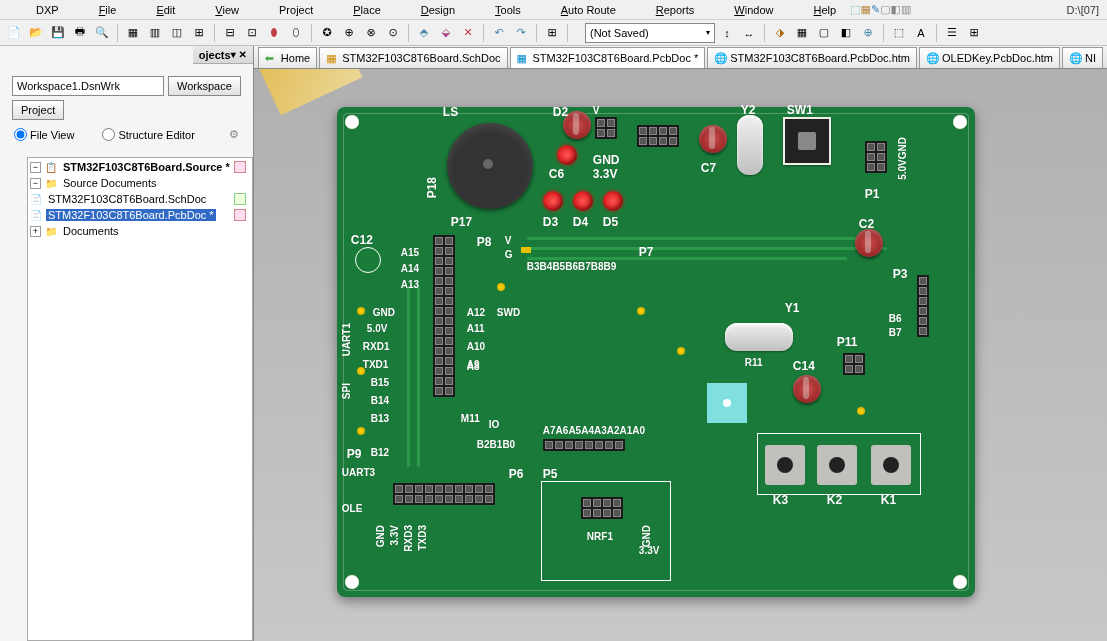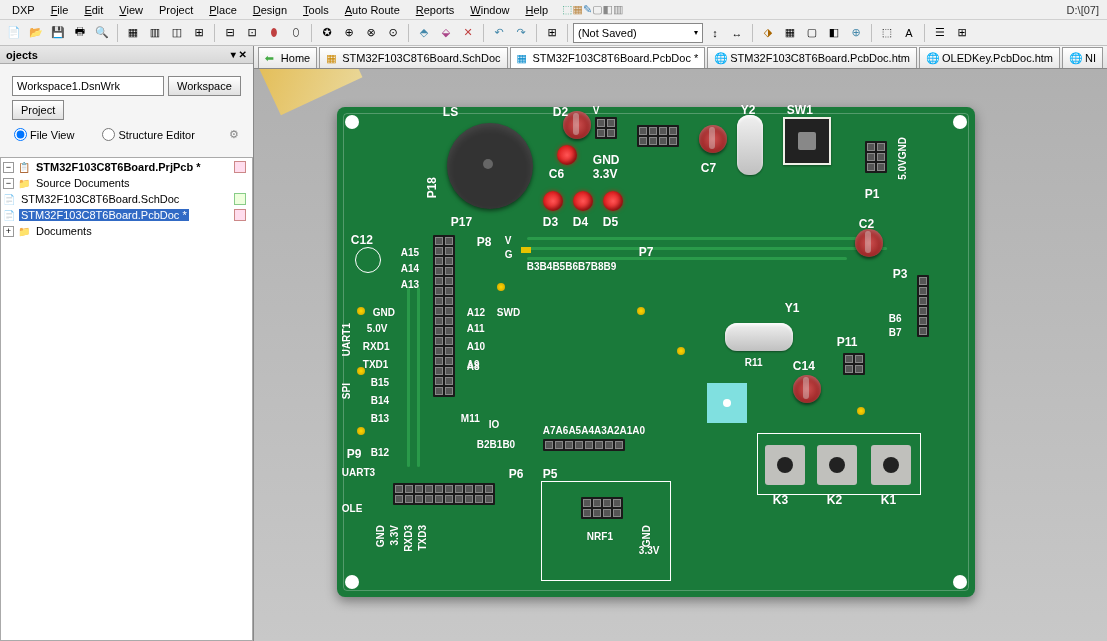--- a/index.html
+++ b/index.html
@@ -1,36 +1,36 @@
 <!DOCTYPE html>
 <html><head>
 <meta charset="utf-8">
 <style>
 * { margin: 0; padding: 0; box-sizing: border-box; font-family: Tahoma, sans-serif; font-size: 11px; }
 body { width: 1107px; height: 641px; overflow: hidden; background: #f0f0f0; display: flex; flex-direction: column; }
 
 
 .menubar { height: 20px; background: #f0f0f0; display: flex; align-items: center; padding: 0 4px; border-bottom: 1px solid #d0d0d0; }
-.menubar .item { padding: 2px 8px; cursor: pointer; }
+.menubar .item { padding: 2px 8px; cursor: pointer; margin-left: 24px; }
 .menubar .item u { text-decoration: underline; }
 .menubar .spacer { flex: 1; }
 .menubar .path { padding: 0 4px; color: #333; }
 
 
 .toolbar { height: 26px; background: #f0f0f0; display: flex; align-items: center; padding: 2px 4px; border-bottom: 1px solid #c0c0c0; gap: 2px; }
 .toolbar .btn { width: 20px; height: 20px; display: flex; align-items: center; justify-content: center; cursor: pointer; border-radius: 2px; }
 .toolbar .sep { width: 1px; height: 18px; background: #c0c0c0; margin: 0 3px; }
-.toolbar .dropdown { height: 20px; border: 1px solid #888; background: #fff; padding: 0 18px 0 4px; display: flex; align-items: center; position: relative; }
+.toolbar .dropdown { height: 20px; border: 1px solid #888; background: #fff; padding: 0 18px 0 4px; display: flex; align-items: center; position: relative; margin-left: 12px; }
 .toolbar .dropdown::after { content: "▾"; position: absolute; right: 4px; font-size: 8px; }
 
 
 .main { flex: 1; display: flex; overflow: hidden; }
 
 
-.panel { width: 297px; background: #f5f5f5; border-right: 1px solid #888; display: flex; flex-direction: column; }
+.panel { width: 297px; background: #f5f5f5; border-right: 1px solid #888; display: flex; flex-direction: column; align-items: flex-end; }
 .panel-header { height: 18px; background: linear-gradient(#e8e8e8,#d8d8d8); border-bottom: 1px solid #aaa; display: flex; align-items: center; padding: 0 6px; font-weight: bold; justify-content: space-between; }
 .panel-header .pin { font-size: 10px; cursor: pointer; }
 .panel-body { padding: 12px; }
 .panel-row { display: flex; gap: 4px; margin-bottom: 4px; }
 .panel-row input[type=text] { flex: 1; height: 20px; border: 1px solid #888; padding: 0 4px; background: #fff; }
 .panel-row .pbtn { height: 20px; padding: 0 8px; border: 1px solid #888; background: linear-gradient(#fff,#e0e0e0); cursor: pointer; display: flex; align-items: center; }
 .radio-row { display: flex; gap: 28px; padding: 4px 2px; align-items: center; }
 .radio-row label { display: flex; align-items: center; gap: 3px; }
 
 
@@ -186,21 +186,21 @@
             <span>Structure Editor</span>
           </label>
         <span style="margin-left:auto;color:#888;cursor:pointer">⚙</span>
       </div>
     </div>
     <div class="tree">
       <div class="branch">
         <div class="node">
           <span class="exp">−</span>
             <span class="ico">📋</span>
-          <span class="lbl bold">STM32F103C8T6Board.PrjPcb *</span>
+          <span class="lbl bold">STM32F103C8T6Board.Source *</span>
           <span class="doc-ico"></span>
         </div>
         <div class="node ind1">
           <span class="exp">−</span>
             <span class="ico" style="color:#8a4">📁</span>
           <span class="lbl">Source Documents</span>
         </div>
         <div class="node ind2">
           <span class="ico" style="color:#c80">📄</span>
           <span class="lbl">STM32F103C8T6Board.SchDoc</span>

